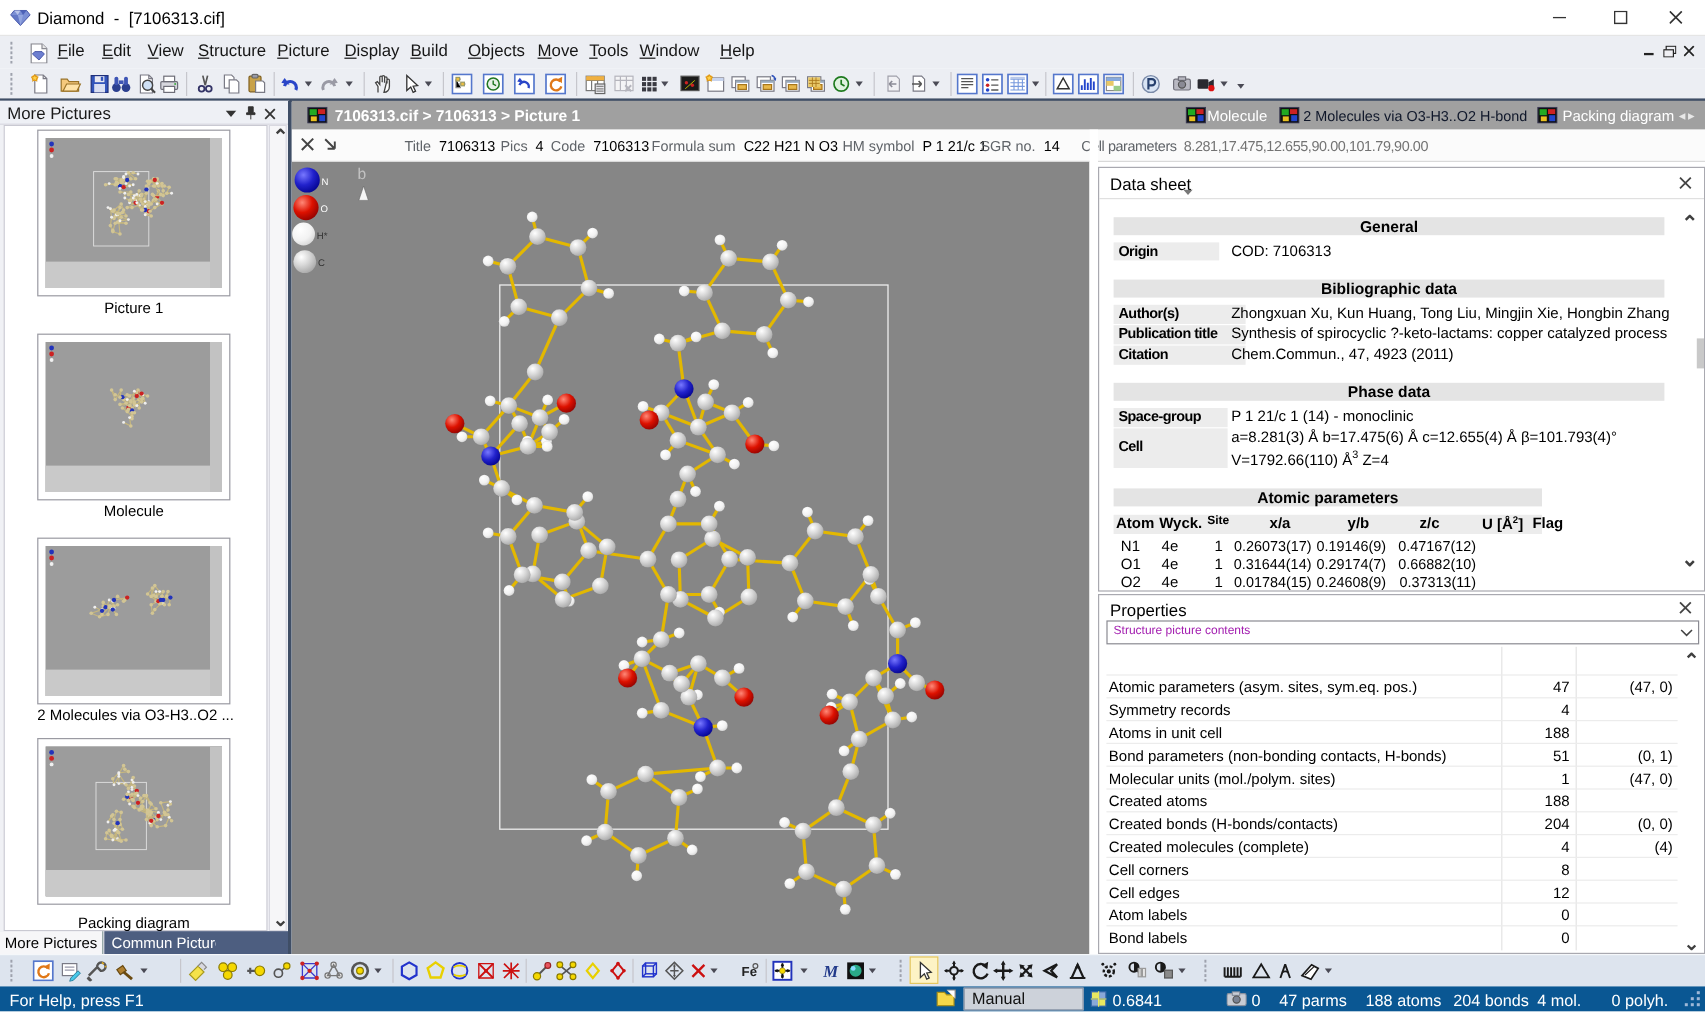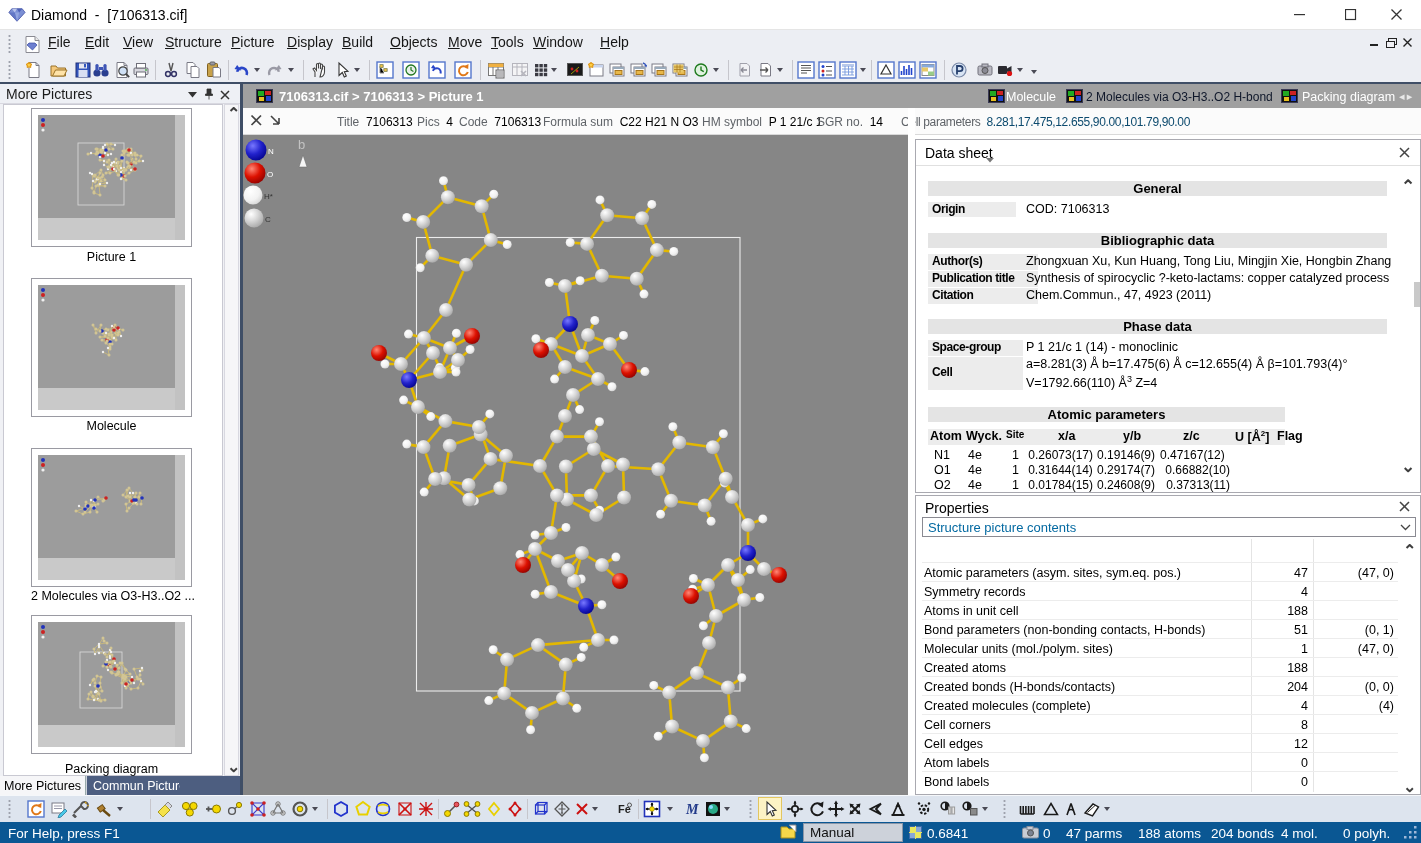--- a/index.html
+++ b/index.html
@@ -348,21 +348,21 @@
 <svg class="a" style="left:269px;top:114px" width="13" height="13">
     <path d="M2,2 L10,10 M10,10 v-6 M10,10 h-6" stroke="#444" stroke-width="1.6" fill="none"></path>
   </svg>
 <div class="a il" style="left:297px;margin-top:44px;">No.&nbsp; <span style="color:#000">1</span></div>
 <div class="a il" style="left:337px;">Title&nbsp; <span style="color:#000">7106313</span></div>
 <div class="a il" style="left:417px;">Pics&nbsp; <span style="color:#000">4</span></div>
 <div class="a il" style="left:459px;">Code&nbsp; <span style="color:#000">7106313</span></div>
 <div class="a il" style="left:543px;">Formula sum&nbsp; <span style="color:#000">C22 H21 N O3</span></div>
 <div class="a il" style="left:702px;">HM symbol&nbsp; <span style="color:#000">P 1 21/c 1</span></div>
 <div class="a il" style="left:817px;">SGR no.&nbsp; <span style="color:#000">14</span></div>
-<div class="a il" style="left:901px;letter-spacing:-0.35px;">Cell parameters&nbsp; <span style="color:#0c4a6e">8.281,17.475,12.655,90.00,101.79,90.00</span></div>
+<div class="a il" style="left:901px;letter-spacing:-0.35px;">Cell parameters&nbsp; <span style="color:#737373">8.281,17.475,12.655,90.00,101.79,90.00</span></div>
 <div class="a leftbar"></div>
 <div class="a lp-title"></div>
 <div class="a" style="left:6px;top:86px;font-size:14px;color:#1a1a1a">More Pictures</div>
 <svg class="a" style="left:188px;top:92px" width="10" height="6">
     <polygon points="0,0 9,0 4.5,5.5" fill="#333"></polygon>
   </svg>
 <svg class="a" style="left:204px;top:88px" width="10" height="12" viewBox="0 0 10 12">
     <path d="M3,1 h4 v5 h1.5 v1.5 h-7 V6 H3 z M5,7.5 v4" fill="#333" stroke="#333" stroke-width="0.8"></path>
   </svg>
 <svg class="a" style="left:220px;top:90px" width="10" height="10">
@@ -1534,40 +1534,40 @@
 <div class="a" style="left:1058px;top:429px;font-size:12.5px;font-weight:bold;white-space:nowrap">x/a</div>
 <div class="a" style="left:1123px;top:429px;font-size:12.5px;font-weight:bold;white-space:nowrap">y/b</div>
 <div class="a" style="left:1183px;top:429px;font-size:12.5px;font-weight:bold;white-space:nowrap">z/c</div>
 <div class="a" style="left:1235px;top:429px;font-size:12.5px;font-weight:bold;white-space:nowrap">U [Å<sup style="font-size:8px">2</sup>]</div>
 <div class="a" style="left:1277px;top:429px;font-size:12.5px;font-weight:bold;white-space:nowrap">Flag</div>
 <div class="a val" style="left:934px;top:448px">N1</div>
 <div class="a val" style="left:968px;top:448px">4e</div>
 <div class="a val" style="left:1012px;top:448px">1</div>
 <div class="a val" style="left:1028px;top:448px;width:65px;text-align:right;font-size:12px">0.26073(17)</div>
 <div class="a val" style="left:1097px;top:448px;width:53px;text-align:right;font-size:12px">0.19146(9)</div>
-<div class="a val" style="left:1160px;top:448px;width:70px;text-align:left;font-size:12px">0.47167(12)</div>
+<div class="a val" style="left:1160px;top:448px;width:70px;text-align:right;font-size:12px">0.47167(12)</div>
 <div class="a val" style="left:934px;top:463px">O1</div>
 <div class="a val" style="left:968px;top:463px">4e</div>
 <div class="a val" style="left:1012px;top:463px">1</div>
 <div class="a val" style="left:1028px;top:463px;width:65px;text-align:center;font-size:12px">0.31644(14)</div>
 <div class="a val" style="left:1097px;top:463px;width:53px;text-align:right;font-size:12px">0.29174(7)</div>
 <div class="a val" style="left:1160px;top:463px;width:70px;text-align:right;font-size:12px">0.66882(10)</div>
 <div class="a val" style="left:934px;top:478px">O2</div>
 <div class="a val" style="left:968px;top:478px">4e</div>
 <div class="a val" style="left:1012px;top:478px">1</div>
 <div class="a val" style="left:1028px;top:478px;width:65px;text-align:right;font-size:12px">0.01784(15)</div>
 <div class="a val" style="left:1097px;top:478px;width:53px;text-align:right;font-size:12px">0.24608(9)</div>
 <div class="a val" style="left:1160px;top:478px;width:70px;text-align:right;font-size:12px">0.37313(11)</div>
 <div class="a panel" style="left:915px;top:495px;width:506px;height:300px"></div>
 <div class="a ph" style="left:925px;top:500px">Properties</div>
 <svg class="a" style="left:1399px;top:501px" width="12" height="12">
     <path d="M1,1 L10,10 M10,1 L1,10" stroke="#444" stroke-width="1.5"></path>
   </svg>
 <div class="a" style="left:922px;top:517px;width:494px;height:20px;background:#fff;border:1px solid #8a8a92"></div>
-<div class="a" style="left:928px;top:520px;font-size:13px;color:#0369a1">Structure picture contents</div>
+<div class="a" style="left:928px;top:520px;font-size:10px;color:#a21caf">Structure picture contents</div>
 <svg class="a" style="left:1400px;top:524px" width="11" height="7">
     <path d="M1,1 L5.5,5.5 L10,1" fill="none" stroke="#444" stroke-width="1.3"></path>
   </svg>
 <div class="a" style="left:1251px;top:539px;width:1px;height:253px;background:#e4e4e4"></div>
 <div class="a" style="left:1313px;top:539px;width:1px;height:253px;background:#e4e4e4"></div>
 <div class="a" style="left:922px;top:562px;width:476px;height:1px;background:#ececec"></div>
 <div class="a prow" style="left:924px;top:566px">Atomic parameters (asym. sites, sym.eq. pos.)</div>
 <div class="a pnum" style="left:1253px;top:566px;width:55px">47</div>
 <div class="a pnum" style="left:1315px;top:566px;width:79px">(47, 0)</div>
 <div class="a" style="left:922px;top:581px;width:476px;height:1px;background:#ececec"></div>

